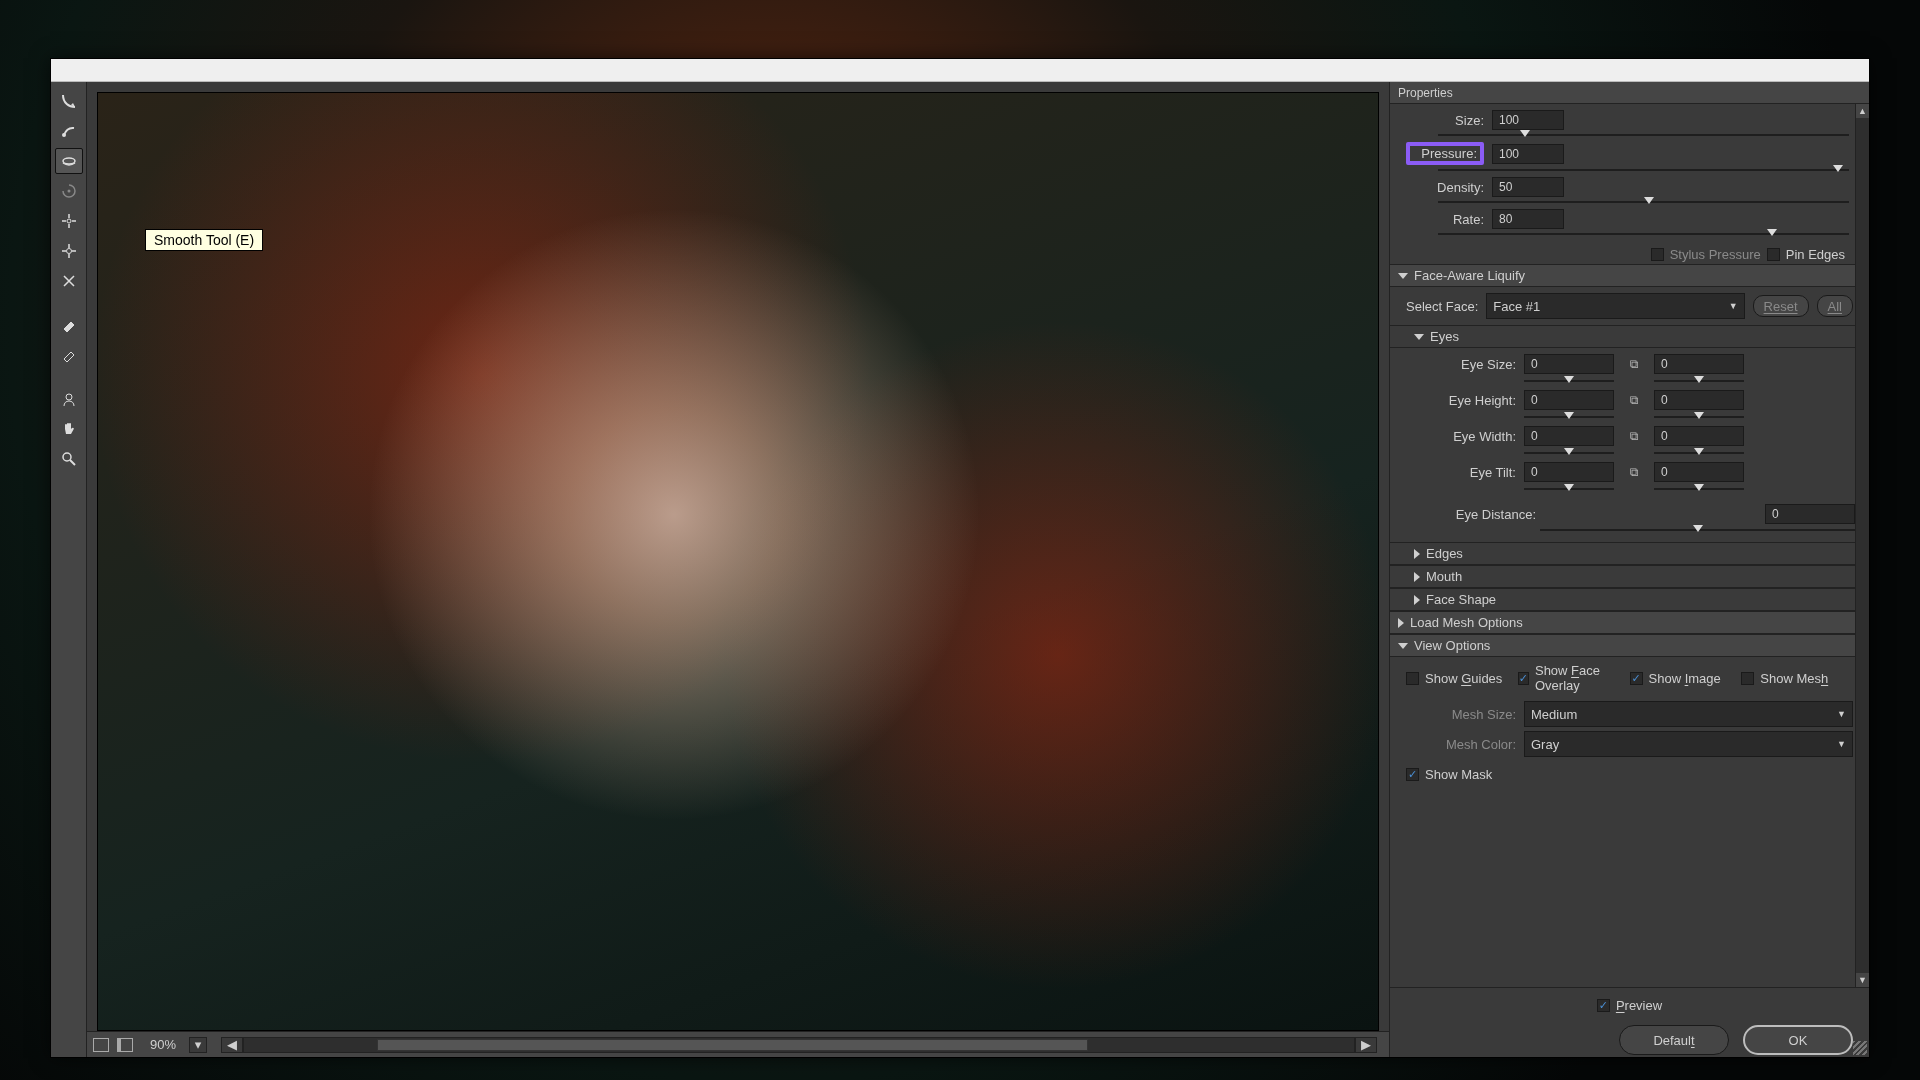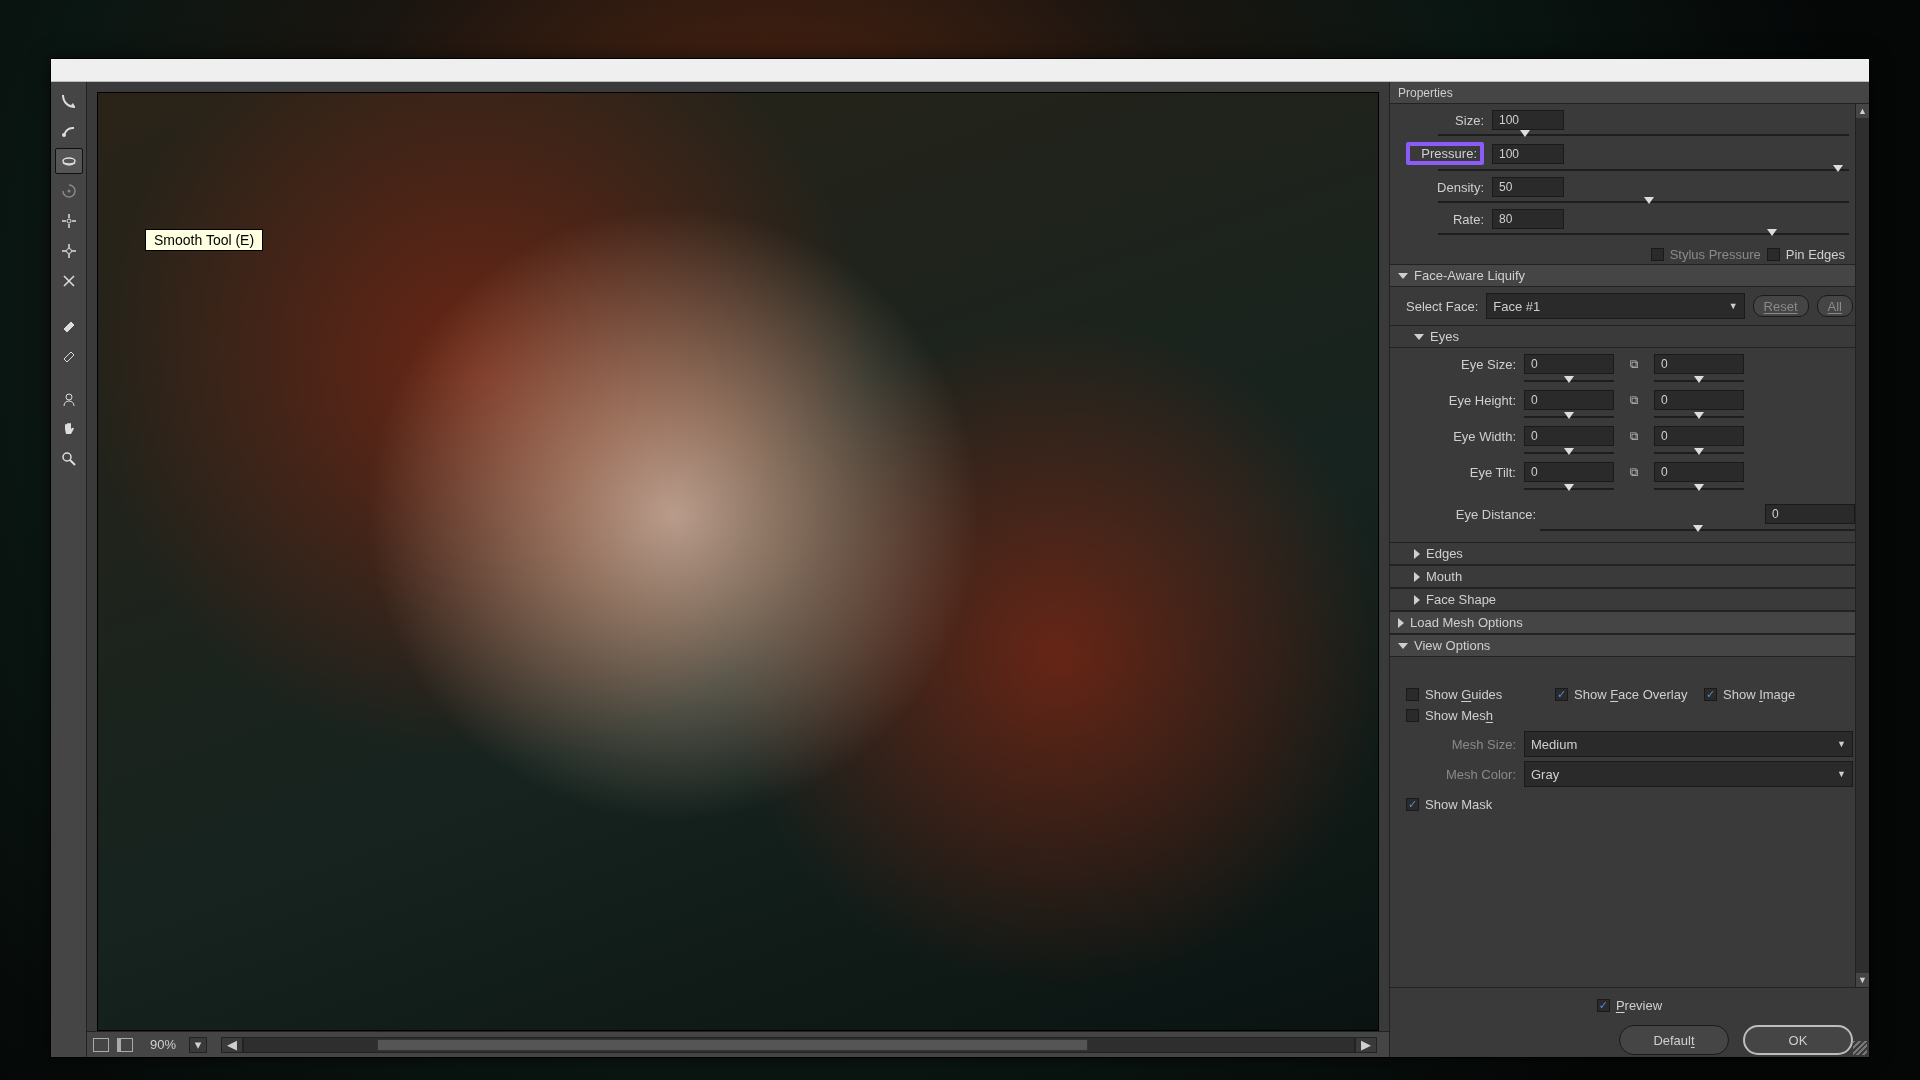--- a/index.html
+++ b/index.html
@@ -123,21 +123,21 @@
     display:flex; align-items:center; padding:0 6px; font-size:12px;}
   .link{ font-size:12px; color:#bbb; text-align:center;}
   .eye-sliders{display:grid; grid-template-columns:100px 90px 24px 90px; gap:8px; height:10px; margin-top:2px; align-items:center;}
   .ms{position:relative; height:8px;}
   .ms .tr{position:absolute; left:0; right:0; top:3px; height:2px; background:#1e1e1e;}
   .ms .hd{position:absolute; top:-1px; left:50%; transform:translateX(-50%); width:0;height:0;border-left:5px solid transparent;border-right:5px solid transparent;border-top:7px solid #ddd;}
   .eye-dist-row{display:grid; grid-template-columns:120px 1fr 90px; gap:8px; align-items:center; padding:4px 14px 0 26px;}
   .eye-dist-slider{position:relative; height:10px; margin:2px 14px 6px 150px;}
   .eye-dist-slider .tr{position:absolute; left:0; right:0; top:3px; height:2px; background:#1e1e1e;}
   .eye-dist-slider .hd{position:absolute; top:-1px; left:50%; transform:translateX(-50%); width:0;height:0;border-left:5px solid transparent;border-right:5px solid transparent;border-top:7px solid #ddd;}
-  .view-grid{display:grid; grid-template-columns:1fr 1fr 1fr; padding:6px 16px; row-gap:6px;margin-top:24px;}
+  .view-grid{display:grid; grid-template-columns:1fr 1fr 1fr 1fr; padding:6px 16px; row-gap:6px;}
   .mesh-row{display:flex; align-items:center; gap:8px; padding:2px 16px;}
   .mesh-row .mlbl{width:110px; text-align:right;}
   .footer {
     border-top:1px solid #222; padding:10px 16px 2px 16px;
     display:flex; flex-direction:column; gap:12px; align-items:flex-end;
   }
   .footer .prev{align-self:center; display:flex; align-items:center; gap:6px;}
   .btn-row{display:flex; gap:14px;}
   .big-btn{min-width:110px; height:30px; border-radius:15px; border:1px solid #1a1a1a;
     background:var(--panel-lighter); display:flex; align-items:center; justify-content:center;}

